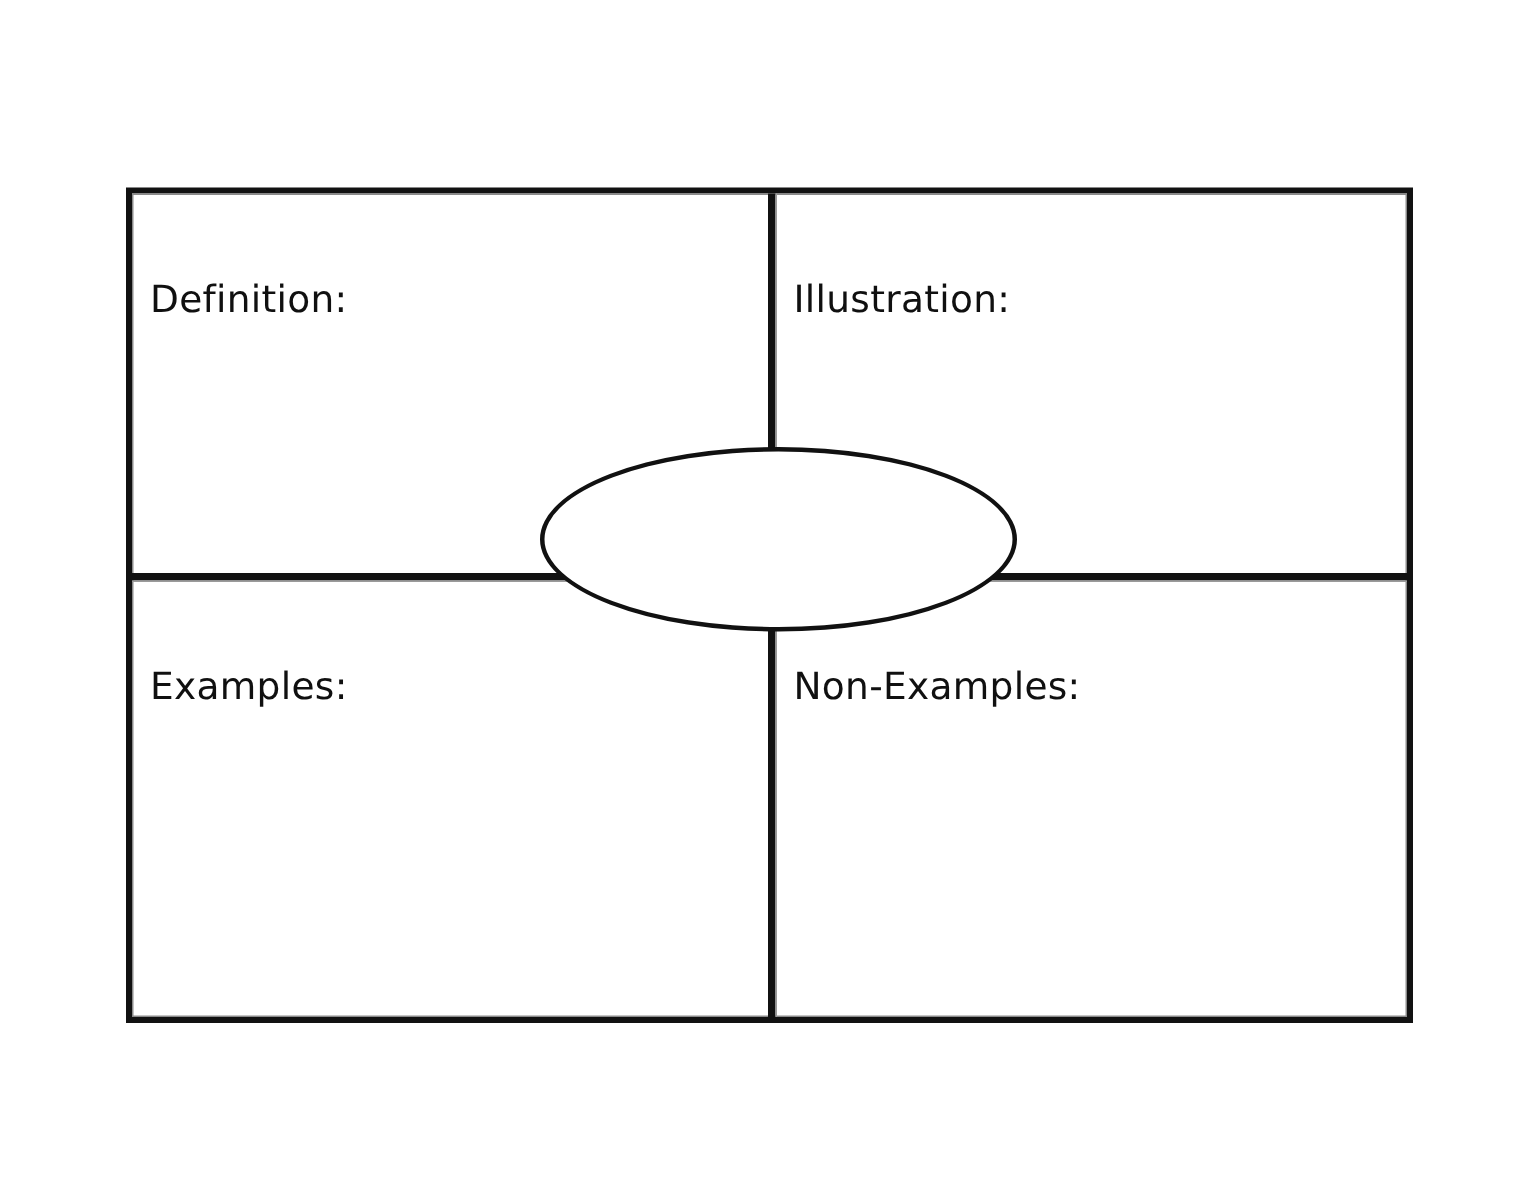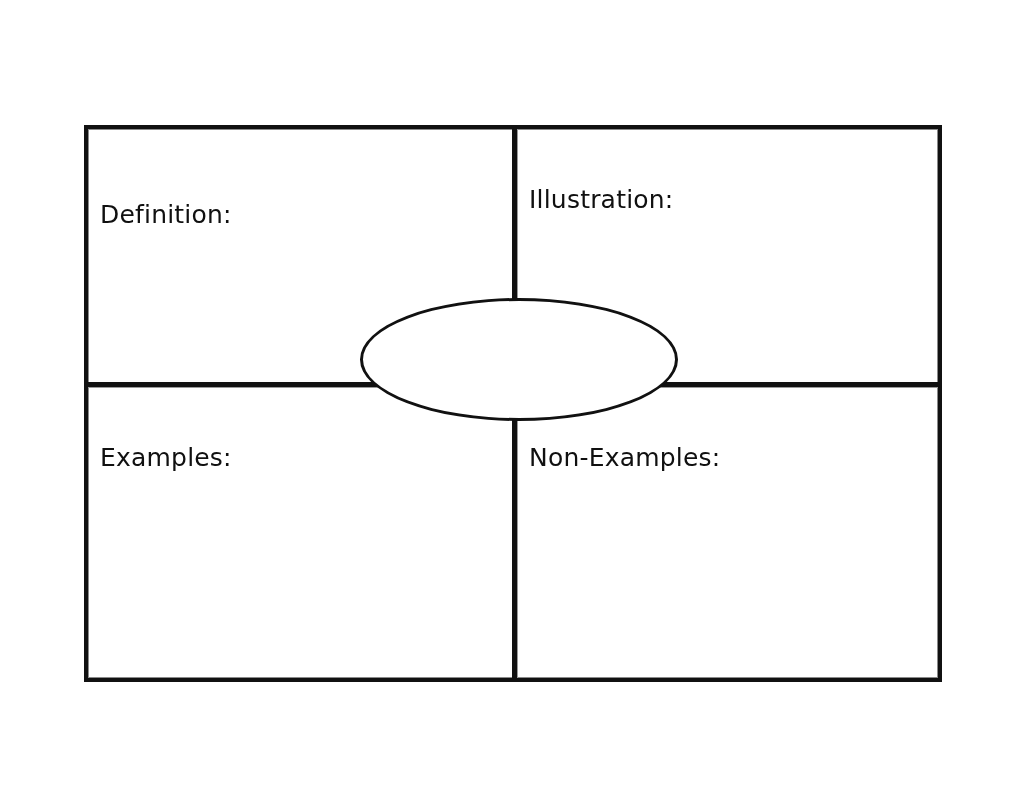--- a/index.html
+++ b/index.html
@@ -98,21 +98,21 @@
     border-radius: 50%;
     background: #ffffff;
     box-sizing: border-box;
   }
 
   
   .quadrant {
     position: absolute;
     box-sizing: border-box;
   }
-  #quadrant-definition     { left: 4px;   top: 19px;   width: 424px; height: 297px; }
+  #quadrant-definition     { left: 4px;   top: 4px;   width: 424px; height: 297px; }
   #quadrant-illustration   { left: 433px; top: 4px;   width: 421px; height: 226px; }
   #quadrant-examples       { left: 4px;   top: 262px; width: 424px; height: 291px; }
   #quadrant-nonexamples    { left: 433px; top: 262px; width: 421px; height: 291px; }
 
   .quadrant-label {
     position: absolute;
     left: 12px;
     font-family: "DejaVu Sans", "Liberation Sans", sans-serif;
     font-size: 25px;
     font-weight: 400;

